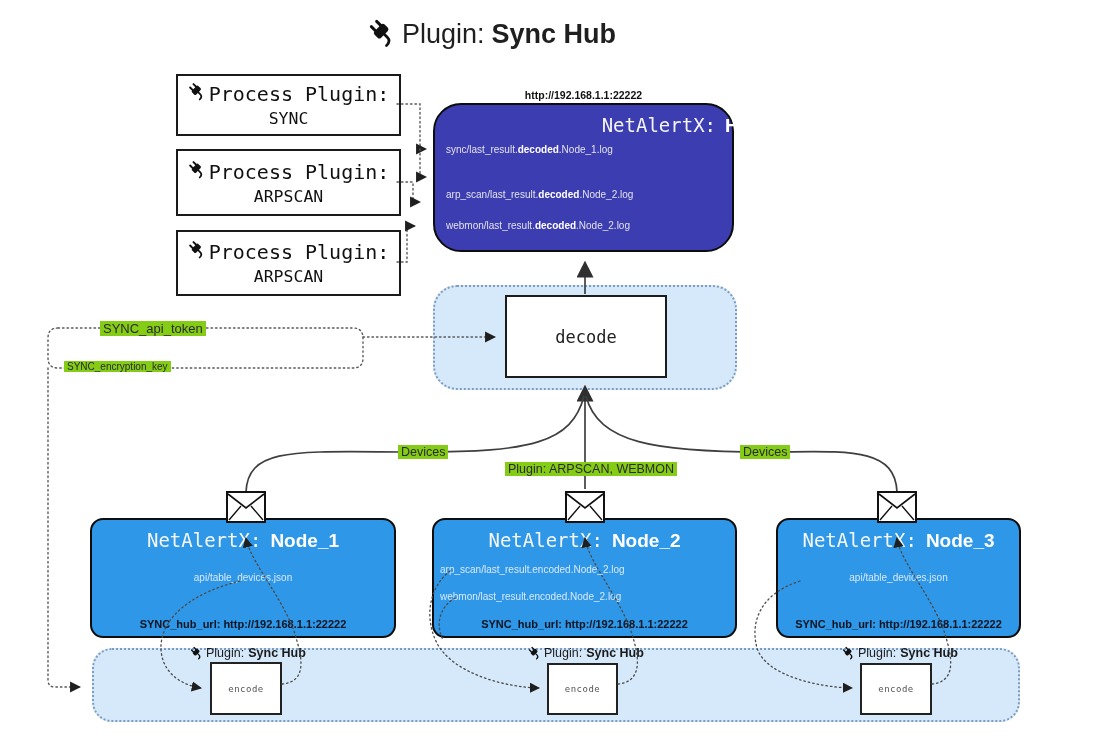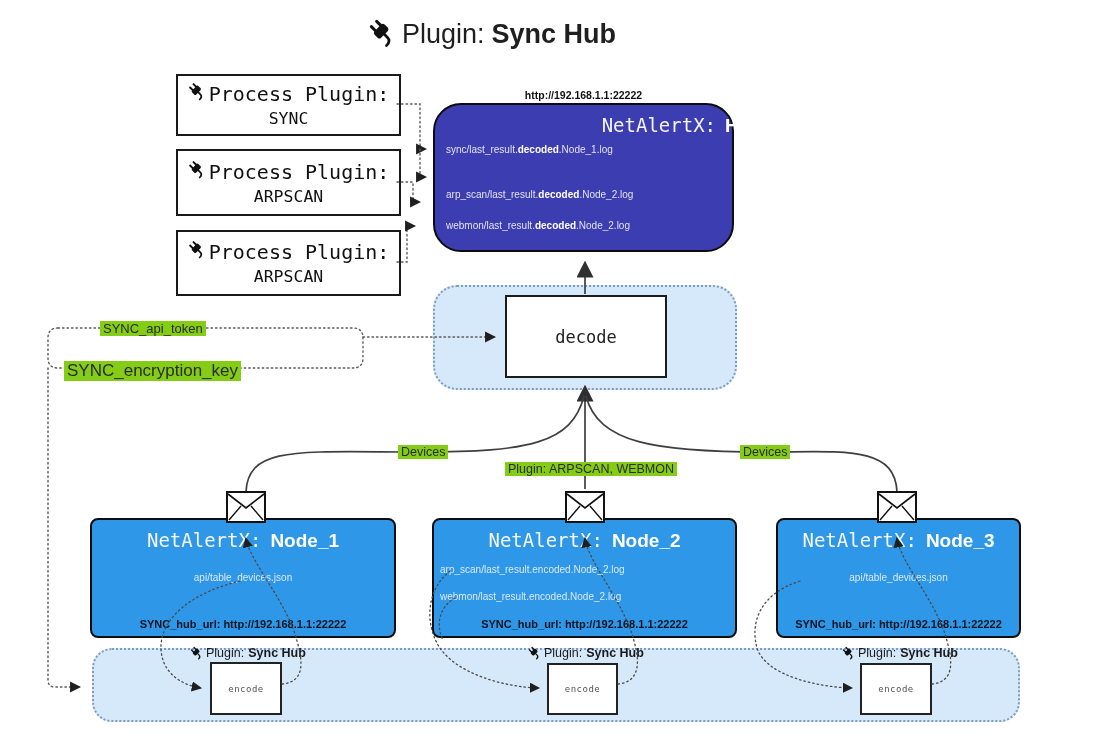--- a/index.html
+++ b/index.html
@@ -31,21 +31,21 @@
   
   .panel{background:var(--panel_fill);border:2px dotted var(--panel_border);box-sizing:border-box;}
   .decode-panel{position:absolute;left:433px;top:285px;width:304px;height:105px;border-radius:24px;z-index:1;}
   .decode-box{position:absolute;left:505px;top:295px;width:162px;height:83px;background:#fff;border:2px solid #1c1c1c;
               box-sizing:border-box;display:flex;align-items:center;justify-content:center;font-size:17px;color:#222;z-index:2;}
 
   
   .edge-label{position:absolute;background:#84cc16;color:#2b2b2b;font-size:12.5px;padding:0 3px;white-space:nowrap;z-index:6;}
 
   
-  .node{position:absolute;top:518px;height:120px;border-radius:8px;background:var(--node_fill);
+  .node{position:absolute;top:518px;height:120px;border-radius:13px;background:var(--node_fill);
         border:2.5px solid #0d0d0d;box-sizing:border-box;z-index:2;padding-left:29px;}
   .node .n-title{position:absolute;top:9px;left:0;width:100%;text-align:center;font-size:19px;color:#f6f6f6;}
   .node .n-title b{font-family:"Liberation Sans",sans-serif;font-weight:800;color:#fff;margin-left:9px;}
   .node .n-line{position:absolute;font-size:10px;color:#d9e9fb;white-space:nowrap;}
   .node .n-line.centered{left:0;width:100%;text-align:center;}
   .node .n-url{position:absolute;bottom:6px;left:0;width:100%;text-align:center;font-size:11px;font-weight:600;color:#0c1420;}
 
   
   .band{position:absolute;left:92px;top:648px;width:928px;height:74px;border-radius:20px;z-index:1;}
   .enc-label{position:absolute;top:646px;font-size:12.5px;color:#1a1a1a;white-space:nowrap;z-index:3;display:flex;align-items:center;}
@@ -112,21 +112,21 @@
     <div class="h-title"><span class="mono">NetAlertX:</span><b>Hub</b></div>
     <div class="h-line" style="top:39px;"><span>sync/last_result.</span><b>decoded</b><span>.Node_1.log</span></div>
     <div class="h-line" style="top:84px;"><span>arp_scan/last_result.</span><b>decoded</b><span>.Node_2.log</span></div>
     <div class="h-line" style="top:115px;"><span>webmon/last_result.</span><b>decoded</b><span>.Node_2.log</span></div>
   </div>
 
   <div class="panel decode-panel"></div>
   <div class="decode-box mono">decode</div>
 
   <div class="edge-label" style="left:100px;top:321px;font-size:13px;">SYNC_api_token</div>
-  <div class="edge-label" style="left:64px;top:361px;font-size:17px;">SYNC_encryption_key</div>
+  <div class="edge-label" style="left:64px;top:361px;font-size:10px;">SYNC_encryption_key</div>
 
   <div class="edge-label" style="left:398px;top:445px;">Devices</div>
   <div class="edge-label" style="left:740px;top:445px;">Devices</div>
   <div class="edge-label" style="left:505px;top:462px;">Plugin: ARPSCAN, WEBMON</div>
 
   <div class="node" style="left:90px;width:306px;">
     <div class="n-title"><span class="mono">NetAlertX:</span><b>Node_1</b></div>
     <div class="n-line centered" style="top:52px;">api/table_devices.json</div>
     <div class="n-url">SYNC_hub_url: http://192.168.1.1:22222</div>
   </div>

